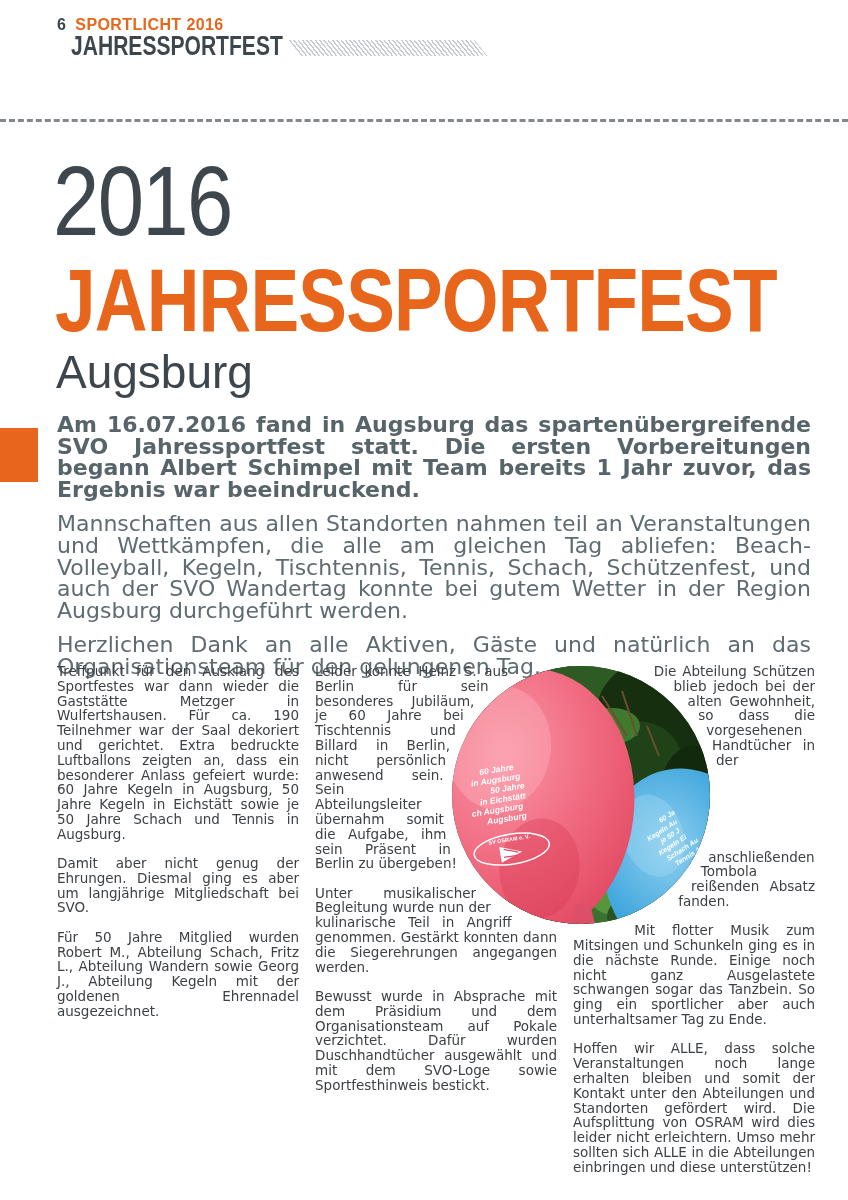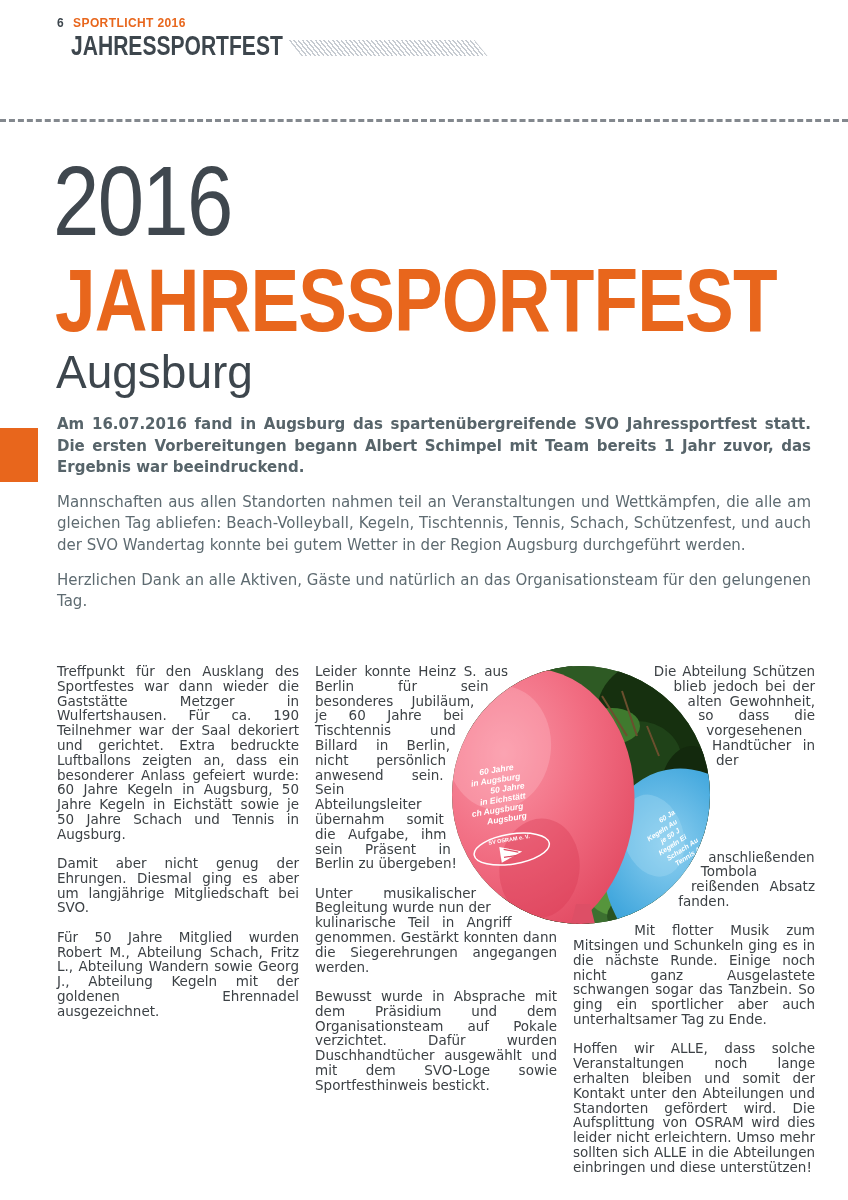--- a/index.html
+++ b/index.html
@@ -2,21 +2,21 @@
 <html lang="de"><head>
 <meta charset="utf-8">
 <style>
   html,body{margin:0;padding:0;background:#fff;}
   #page{
     position:relative;width:848px;height:1200px;background:#ffffff;
     overflow:hidden;font-family:"DejaVu Sans",sans-serif;
   }
   
   .kicker{position:absolute;top:16px;left:57px;font-family:"Liberation Sans",sans-serif;
-    font-size:12px;font-weight:bold;letter-spacing:.4px;white-space:nowrap;}
+    font-size:16px;font-weight:bold;letter-spacing:.4px;white-space:nowrap;}
   .kicker .pageno{color:#3d464d;margin-right:9px;}
   .kicker .mag{color:#e8661c;}
   .section-title{
     position:absolute;top:33px;left:71px;font-family:"Liberation Sans",sans-serif;
     font-size:27px;font-weight:bold;color:#3d464d;white-space:nowrap;
     transform:scaleX(.78);transform-origin:left top;line-height:1;}
   .hatch{
     position:absolute;top:40px;left:295px;width:186px;height:16px;
     background:repeating-linear-gradient(90deg,#c6cbd1 0 1.8px,transparent 1.8px 4.3px);
     transform:skewX(39deg);}
@@ -30,21 +30,21 @@
   .maintitle{
     position:absolute;top:256px;left:55px;font-family:"Liberation Sans",sans-serif;
     font-size:89px;font-weight:bold;color:#e8661c;line-height:1;white-space:nowrap;
     transform:scaleX(.82);transform-origin:left top;letter-spacing:-1px;}
   .loc{
     position:absolute;top:349px;left:56px;font-family:"Liberation Sans",sans-serif;
     font-size:46px;font-weight:400;color:#3d464d;line-height:1;white-space:nowrap;}
   .orange-square{position:absolute;top:428px;left:0;width:38px;height:54px;background:#e8661c;}
   
   .intro{position:absolute;top:414px;left:57px;width:754px;color:#5e6b71;}
-  .intro p{margin:0 0 13px 0;font-size:15px;line-height:21.6px;text-align:justify;}
+  .intro p{margin:0 0 13px 0;font-size:22px;line-height:21.6px;text-align:justify;}
   .intro p.lead{font-weight:bold;color:#57646a;}
   
   .cols{position:absolute;top:664px;left:57px;width:758px;display:flex;gap:16px;}
   .col{flex:0 0 242px;width:242px;color:#3c4145;font-size:13.5px;line-height:14.8px;
     text-align:justify;hyphens:auto;-webkit-hyphens:auto;}
   .col p{margin:0 0 14.5px 0;}
   .wrap-r{float:right;width:114px;height:265px;
     shape-outside:circle(138px at 138px 132px);}
   .wrap-l{float:left;width:146px;height:265px;
     shape-outside:circle(138px at 8px 132px);}

